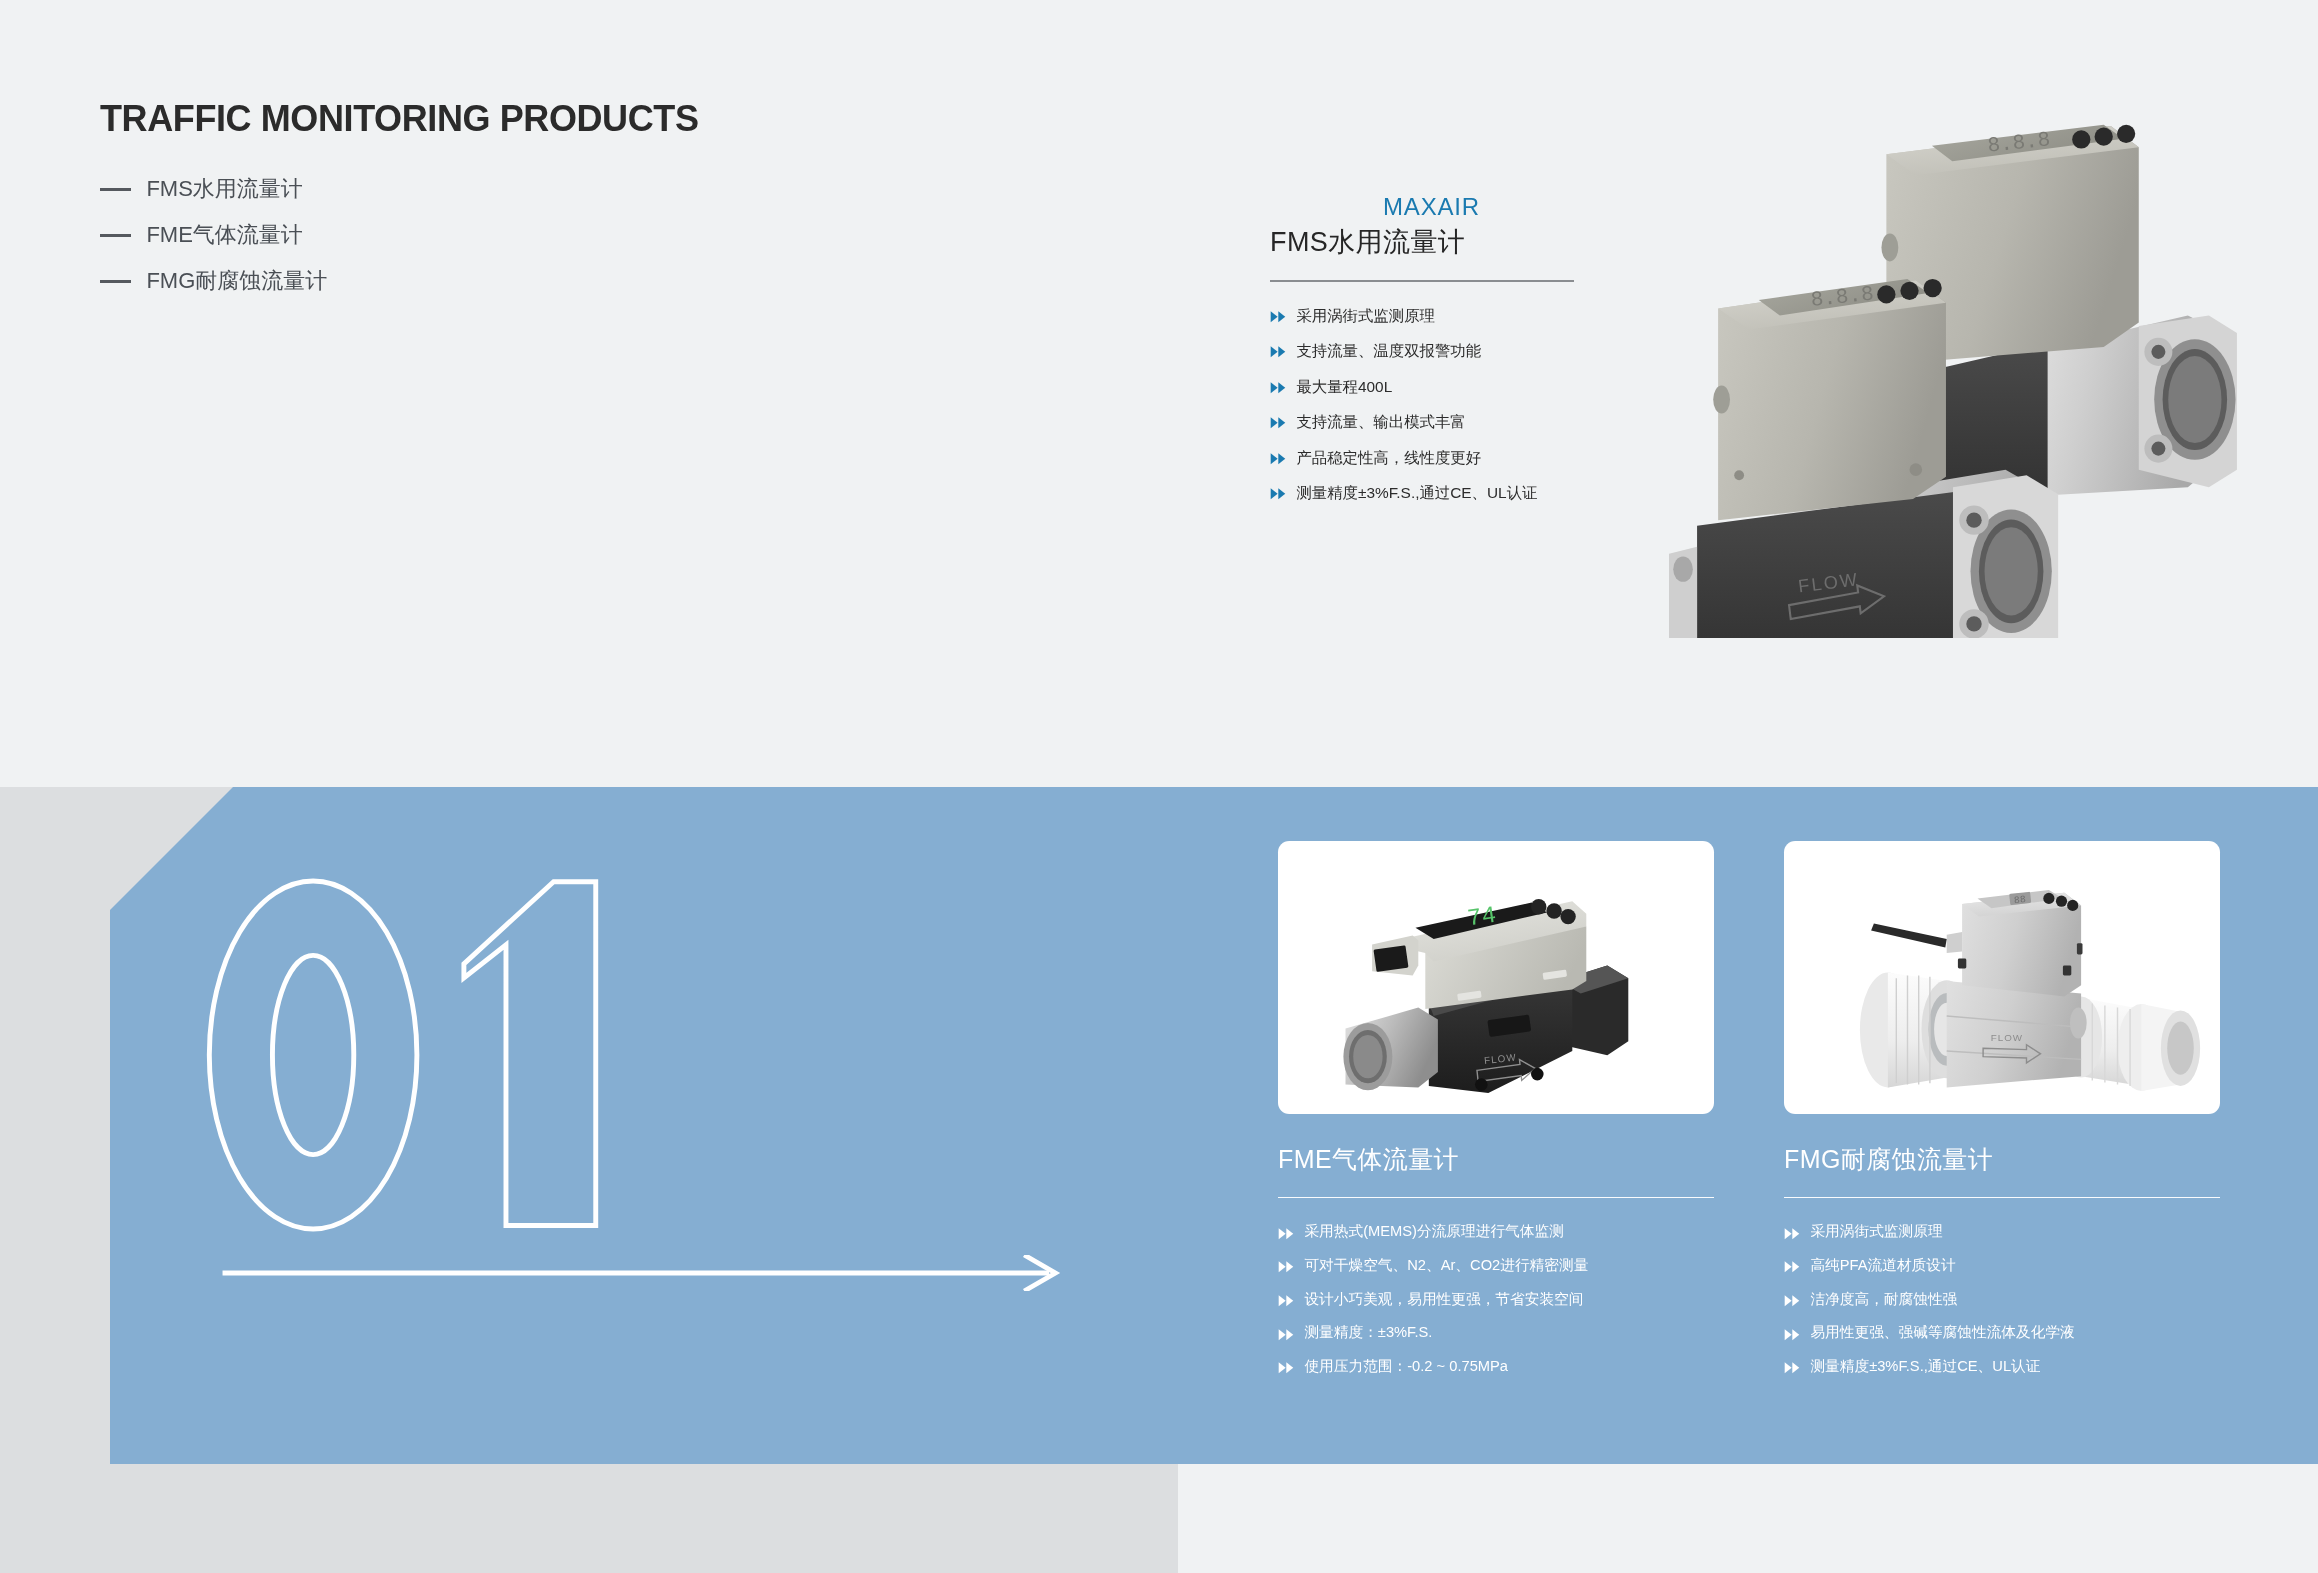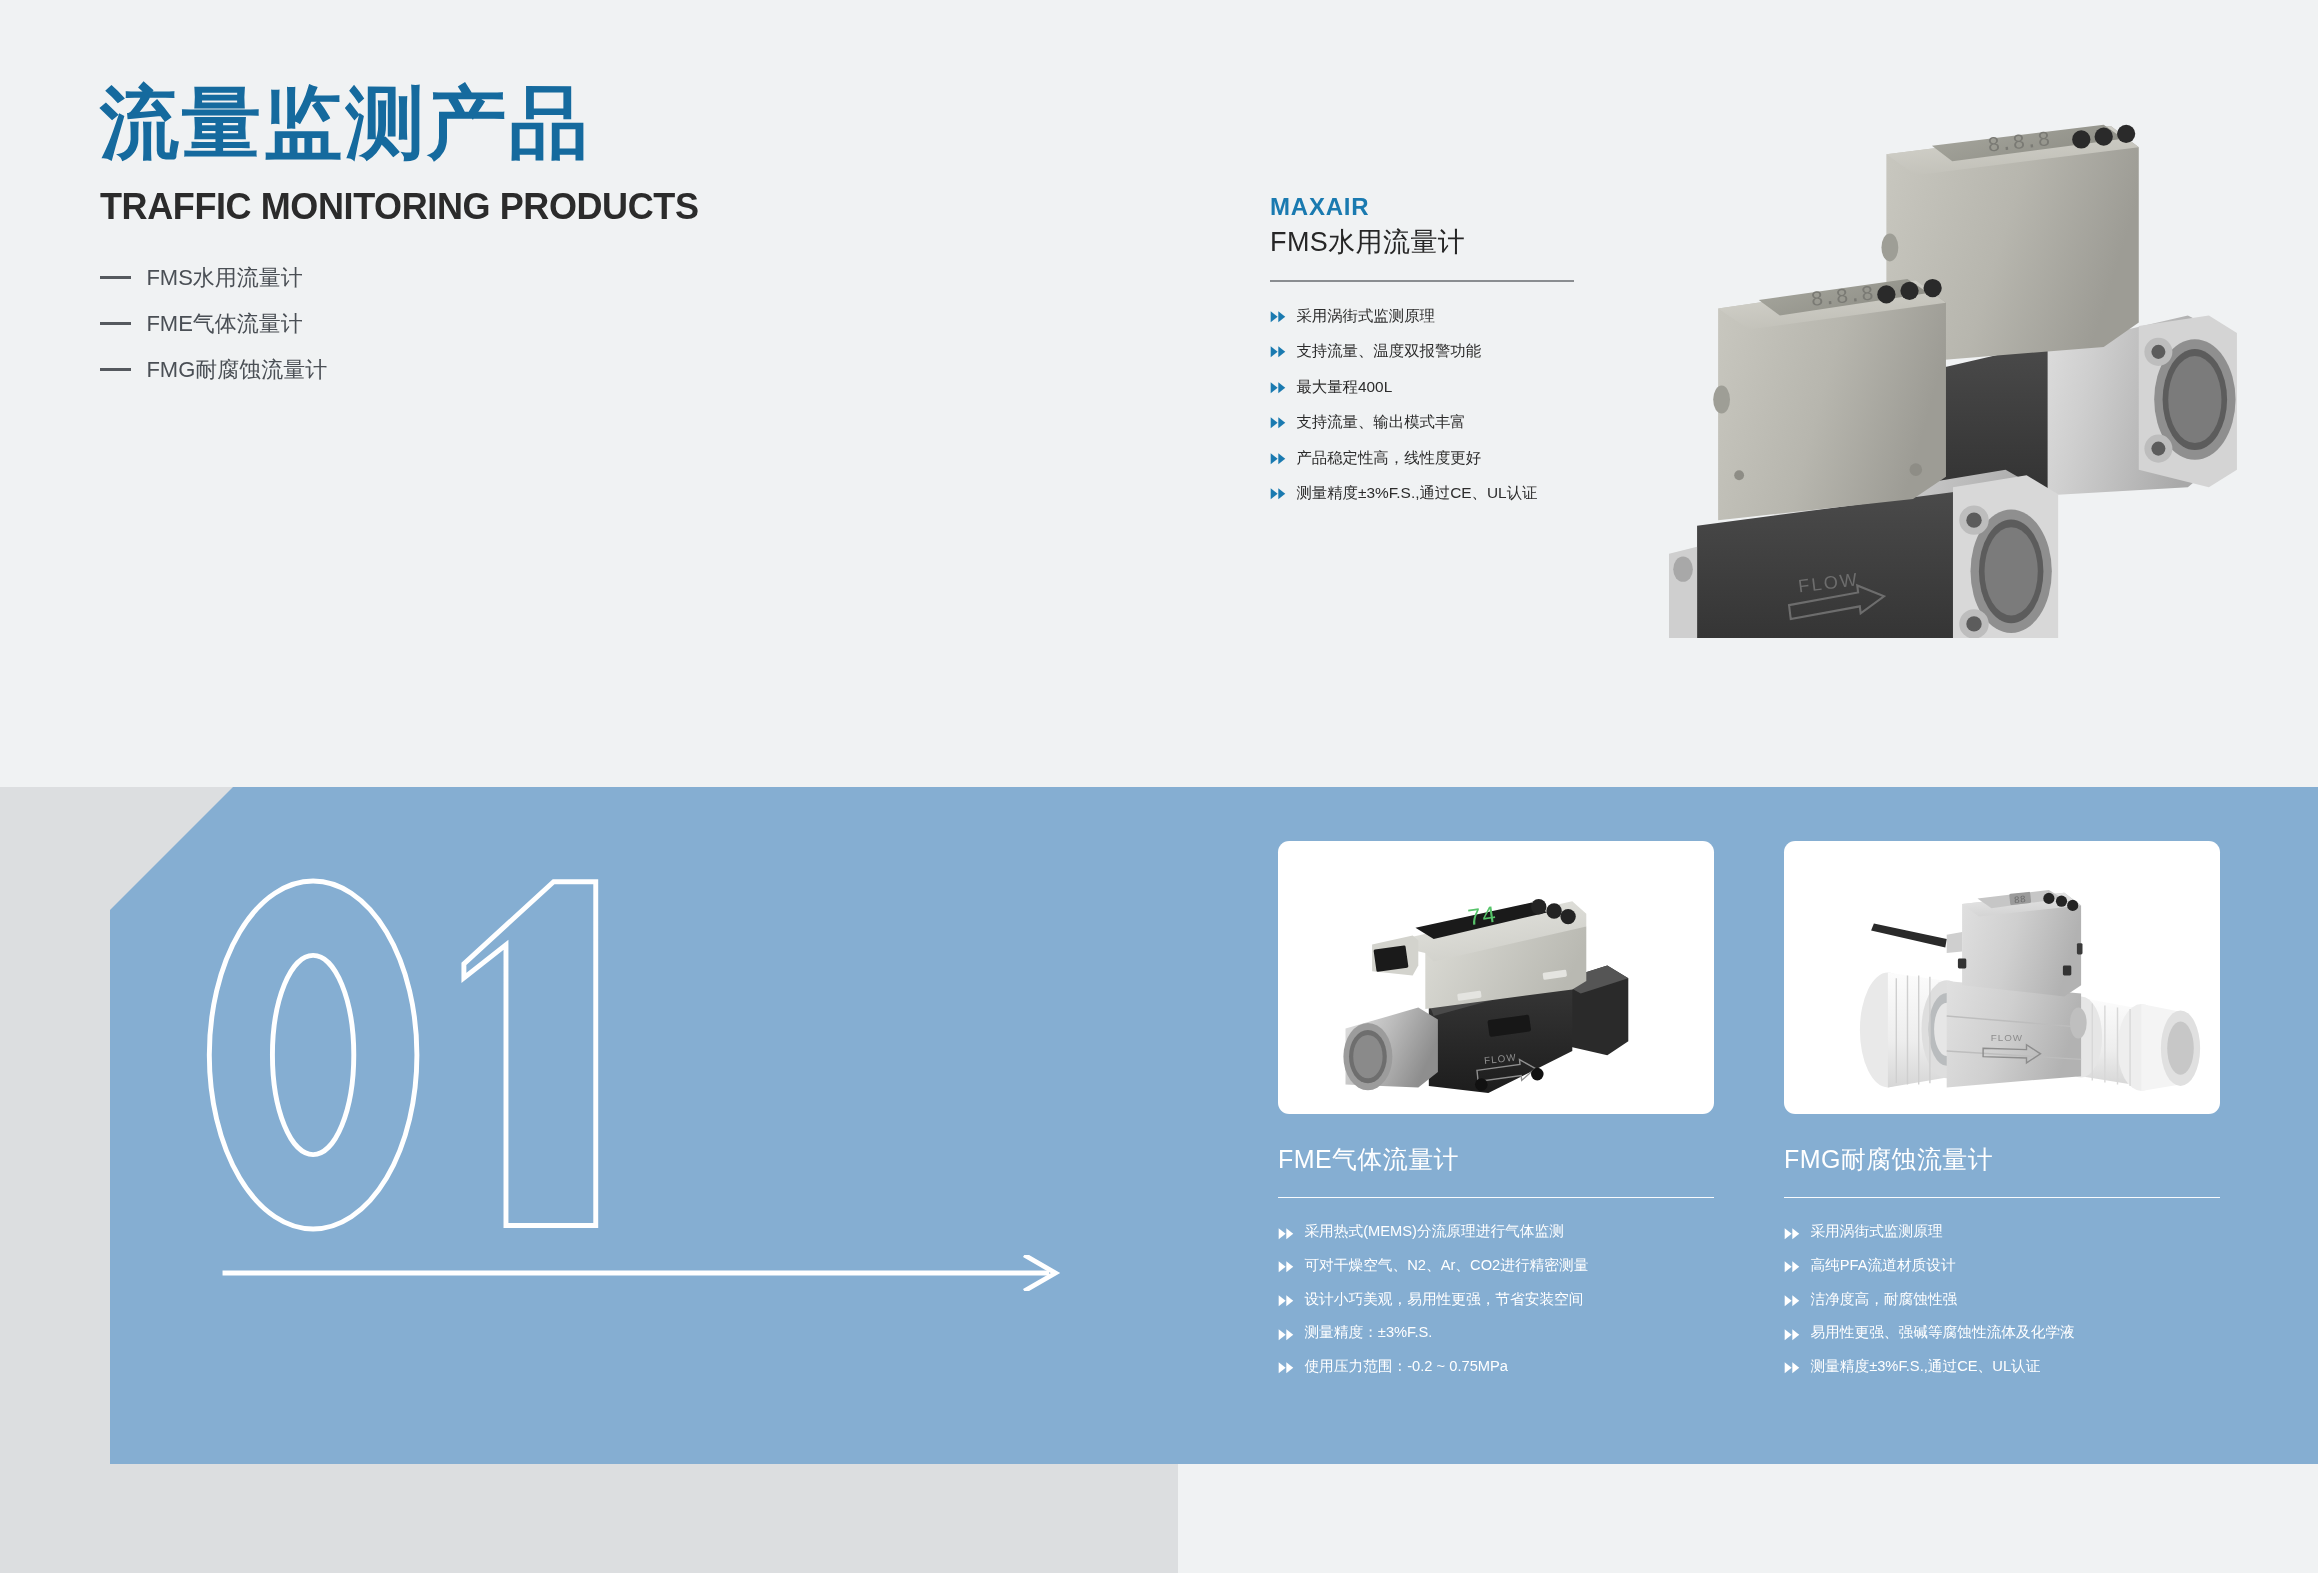--- a/index.html
+++ b/index.html
@@ -75,25 +75,26 @@
 
   
   .fms-info {
     position: absolute;
     left: 1270px;
     top: 193px;
     width: 323px;
   }
   .brand {
     font-size: 24px;
-    font-weight: bold;
+    font-weight: normal;
     color: #1a7ab0;
     letter-spacing: 0.8px;
     margin: 0;
     line-height: 1.15;
+    text-align: center;
   }
   .fms-title {
     font-size: 27px;
     font-weight: normal;
     color: #262626;
     margin: 5.6px 0 0 0;
     line-height: 1.2;
     letter-spacing: 0.4px;
   }
   .rule-dark {
@@ -236,21 +237,20 @@
   }
 </style>
 </head>
 <body>
 
 <div id="page">
 
   <div class="top-section">
 
     <div class="title-block">
-      <h1 class="title-cn">流量监测产品</h1>
       <h2 class="title-en">TRAFFIC MONITORING PRODUCTS</h2>
       <ul class="title-list">
         <li>
           <span class="dash"></span>
           <span>FMS水用流量计</span>
         </li>
         <li>
           <span class="dash"></span>
           <span>FME气体流量计</span>
         </li>

